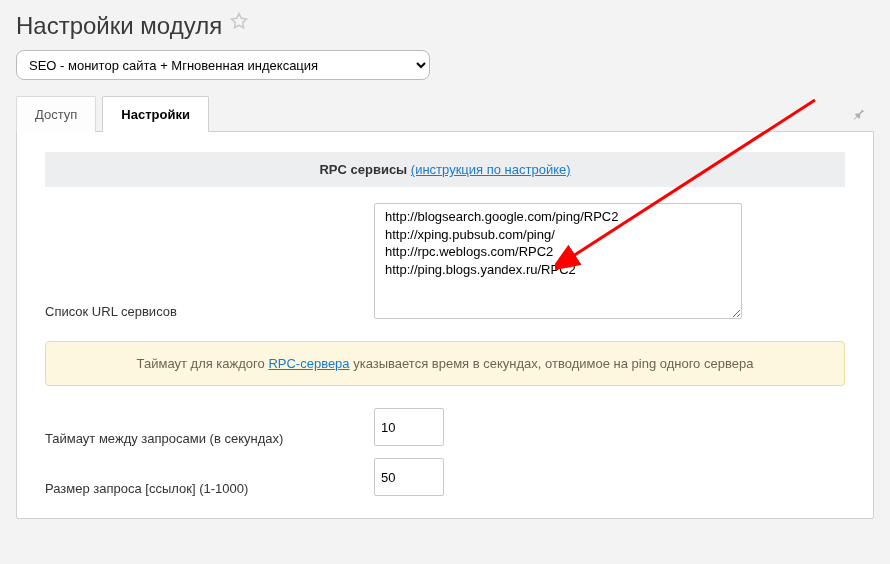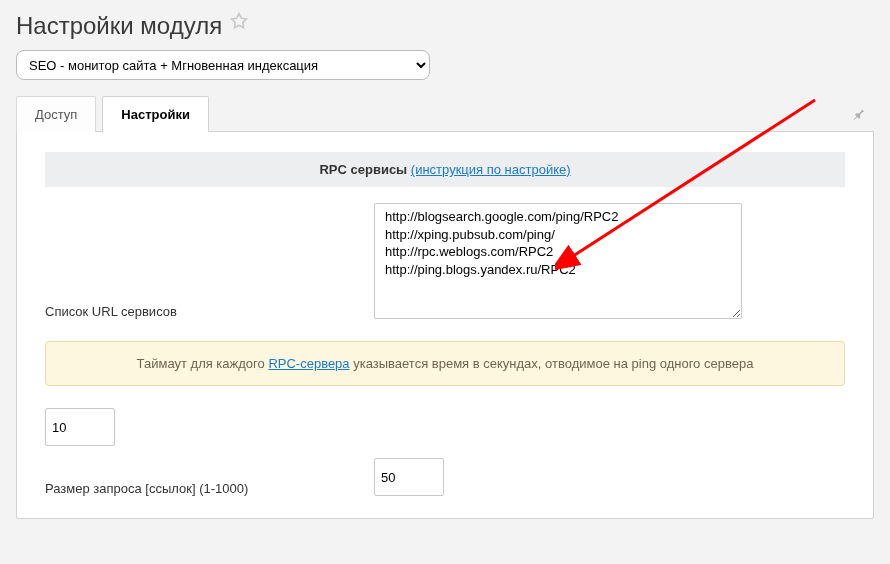--- a/index.html
+++ b/index.html
@@ -202,20 +202,21 @@
 http://xping.pubsub.com/ping/
 http://rpc.weblogs.com/RPC2
 http://ping.blogs.yandex.ru/RPC2</textarea>
     </div>
 
     <div class="callout">
       <span>Таймаут для каждого </span><a href="#">RPC-сервера</a><span> указывается время в секундах, отводимое на ping одного сервера</span>
     </div>
 
     <div class="field-row">
+      <div class="field-label">Таймаут между запросами (в секундах)</div>
       <input type="text" class="small-input" value="10" style="">
     </div>
 
     <div class="field-row">
       <div class="field-label">Размер запроса [ссылок] (1-1000)</div>
       <input type="text" class="small-input" value="50" style="">
     </div>
 
   </div>
 </div>

